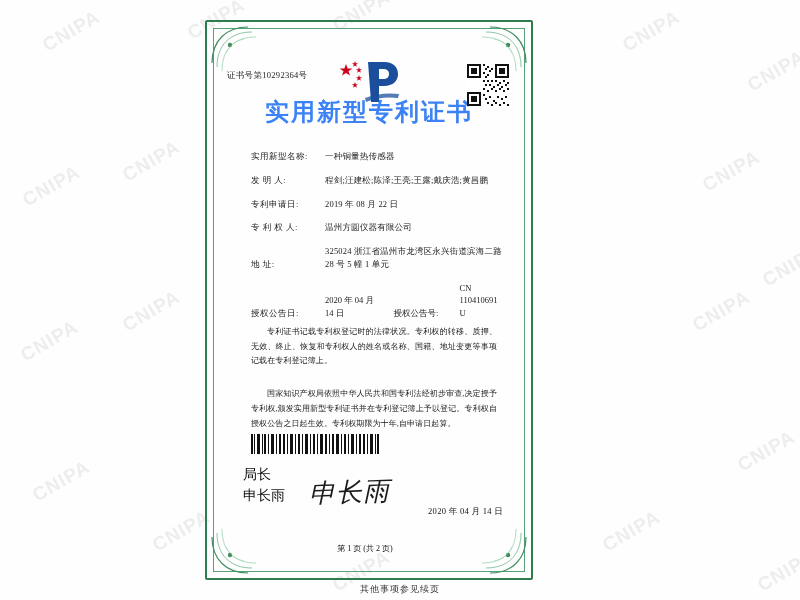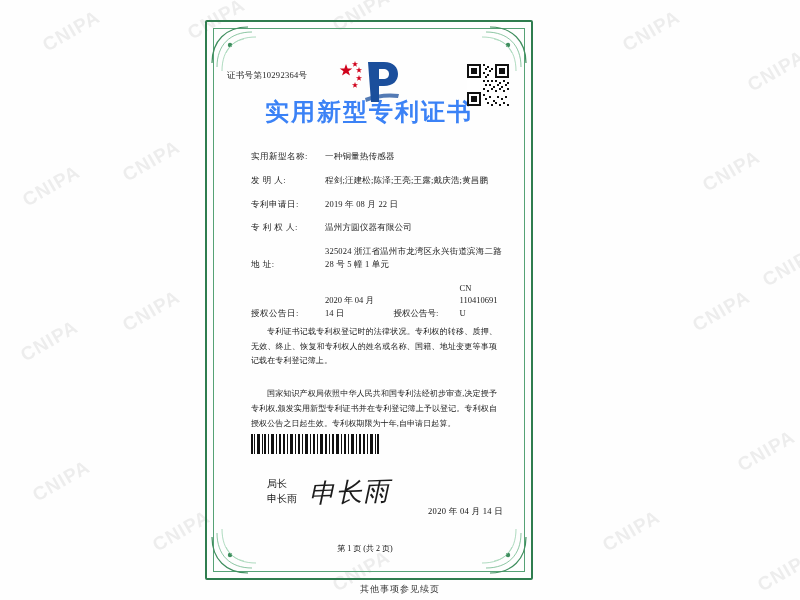--- a/index.html
+++ b/index.html
@@ -150,23 +150,23 @@
   .barcode {
     position: absolute;
     left: 24px;
     bottom: 108px;
     width: 128px;
     height: 20px;
   }
 
   .sign-row {
     position: absolute;
-    left: 40px;
+    left: 16px;
     bottom: 56px;
-    font-size: 10px;
+    font-size: 14px;
     color: #111;
     line-height: 1.5;
   }
   .sign-name {
     position: absolute;
     left: 82px;
     bottom: 52px;
     font-size: 26px;
     color: #1b1b1b;
     font-family: "DejaVu Serif", serif;

